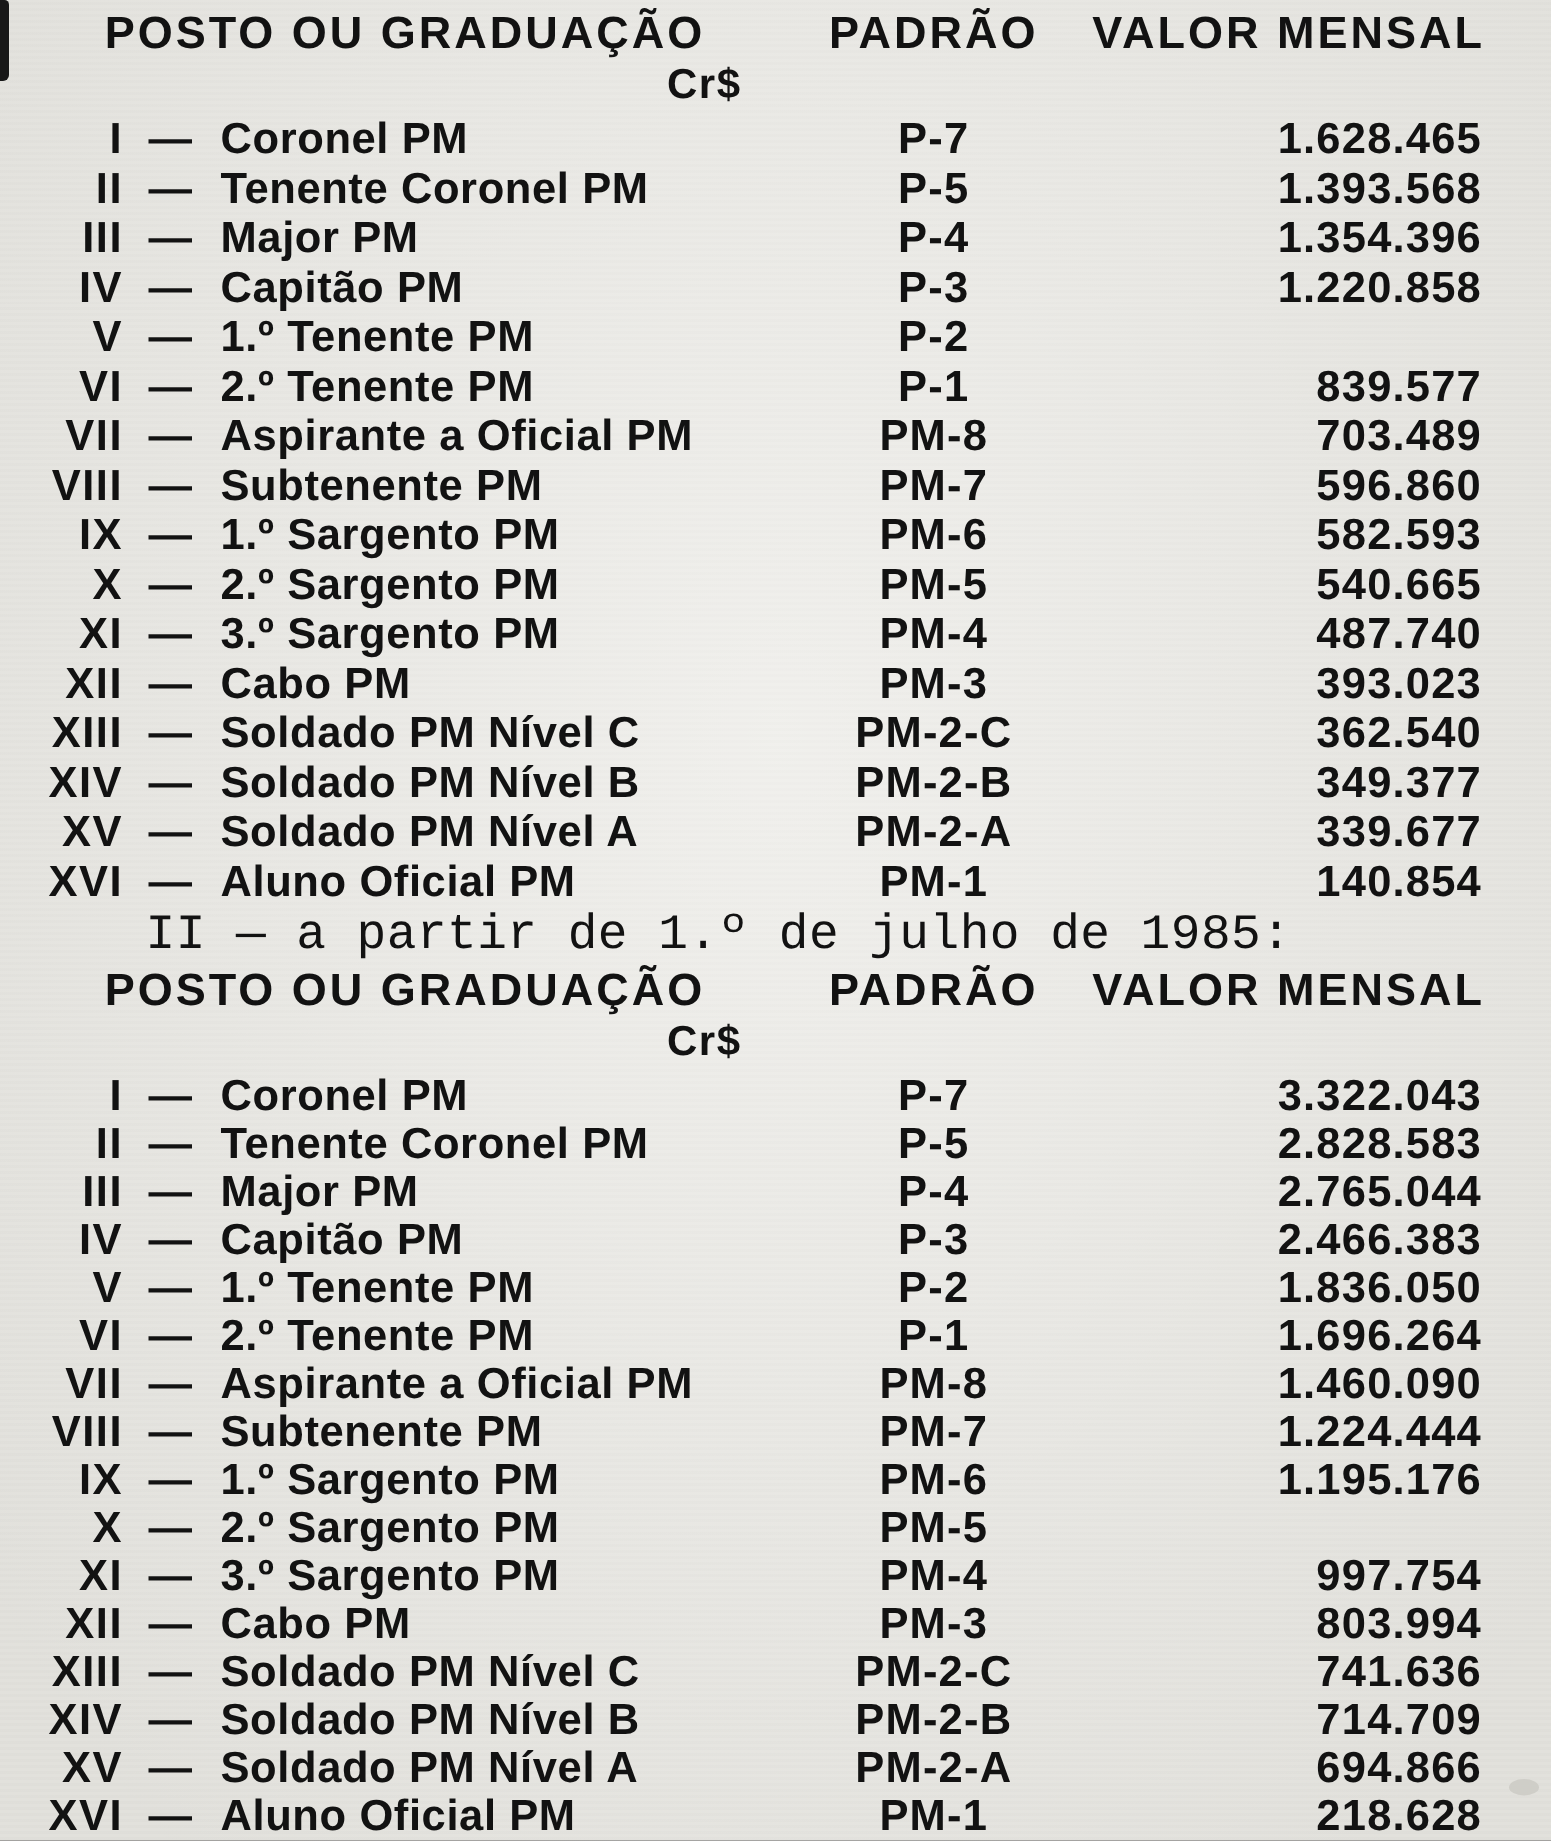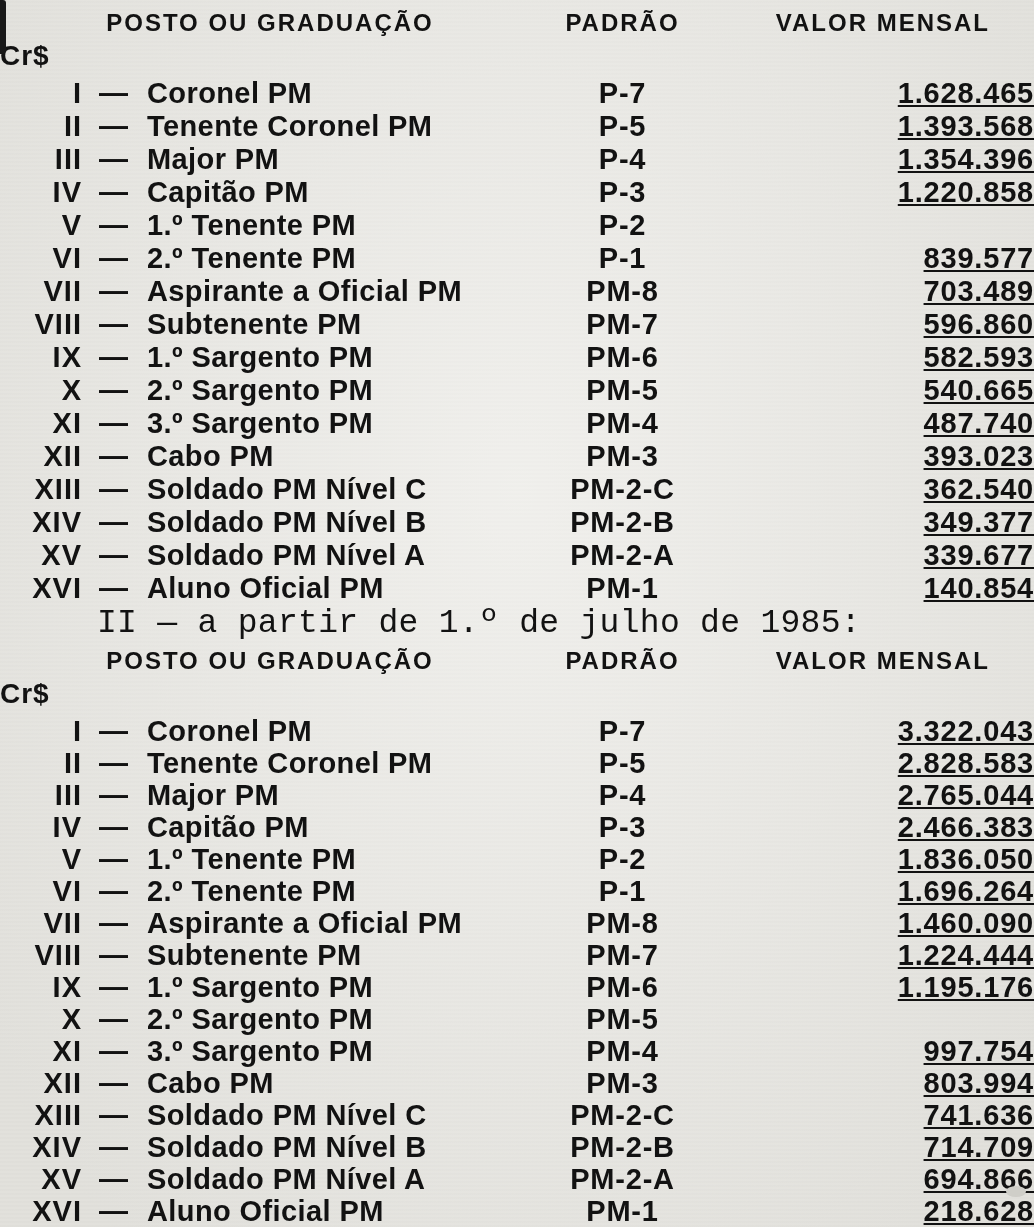--- a/index.html
+++ b/index.html
@@ -23,43 +23,43 @@
   }
   .smudge-bottomright{
     position:absolute;left:1006px;top:1186px;width:20px;height:11px;
     background:#cfcec8;border-radius:50%;
   }
   .pay-table{display:block;}
   .pay-table.first{padding-top:5px;}
   .thead{
     display:grid;
     grid-template-columns:540px 165px 329px;
-    font-size:24px;line-height:36px;
+    font-size:30px;line-height:36px;
     letter-spacing:2px;
   }
   .h-posto{text-align:center;}
   .h-padrao{text-align:center;}
   .h-valor{text-align:right;padding-right:44px;}
   .currency-line{
     font-size:28px;line-height:30px;
-    text-align:left;padding-right:95px;
+    text-align:center;padding-right:95px;
     letter-spacing:1px;
   }
   .tbody{margin-top:6px;}
   .row{
     display:grid;
     grid-template-columns:82px 63px 395px 165px 329px;
     font-size:29px;line-height:33px;
   }
   .pay-table.second .row{line-height:32px;}
   .c-num{text-align:right;letter-spacing:1px;}
   .c-dash{text-align:center;}
   .c-rank{text-align:left;padding-left:2px;letter-spacing:0.4px;white-space:nowrap;}
   .c-padrao{text-align:center;letter-spacing:0.8px;}
-  .c-valor{text-align:right;letter-spacing:0.8px;text-decoration:underline;}
+  .c-valor{text-align:right;padding-right:46px;letter-spacing:0.8px;}
   .intro-line{
     font-family:Liberation Mono, monospace;
     font-weight:500;
     font-size:33px;line-height:38px;
     margin:0 0 0 97px;
     letter-spacing:0.3px;
   }
 </style>
 </head>
 <body>

